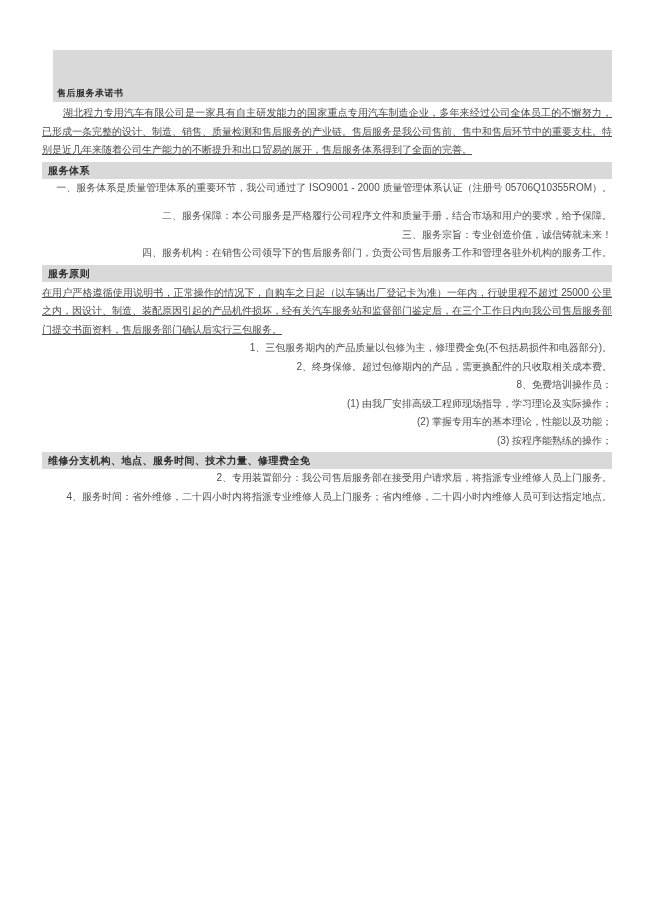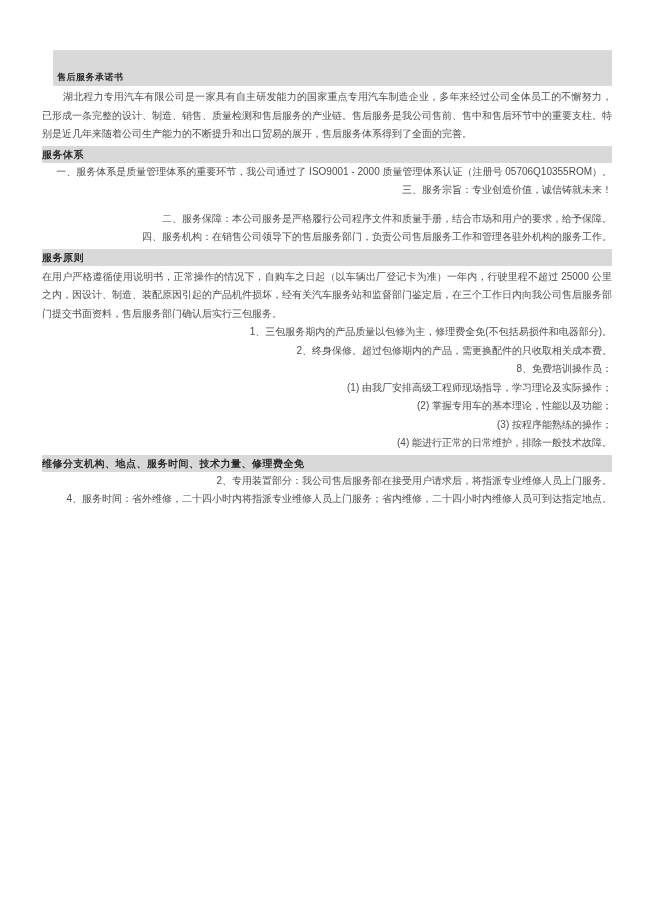--- a/index.html
+++ b/index.html
@@ -15,48 +15,50 @@
   .content {
     position: absolute;
     left: 42px;
     top: 50px;
     width: 570px;
   }
   .banner {
     position: relative;
     margin-left: 11px;
     width: 559px;
-    height: 36px;
+    height: 52px;
     background: var(--bar-bg, #d9d9d9);
   }
   .banner-title {
     position: absolute;
     left: 4px;
     bottom: 2px;
     font-size: 9px;
     font-weight: bold;
     color: var(--heading-text, #2d2d2d);
     letter-spacing: 0.5px;
   }
   .para {
     margin-top: 2px;
     font-size: 10px;
     line-height: 18.5px;
     color: var(--body-text, #4d4d4d);
     text-align: justify;
+    text-decoration: underline;
   }
   .indent { text-indent: 21px; }
   .bar {
     margin-top: 2px;
     height: 17px;
     line-height: 17px;
     background: var(--bar-bg, #d9d9d9);
     font-size: 10px;
     font-weight: bold;
     color: var(--heading-text, #2d2d2d);
+    padding-left: 6px;
     letter-spacing: 0.5px;
   }
   .line {
     font-size: 10px;
     line-height: 18.5px;
     color: var(--body-text, #4d4d4d);
     text-align: right;
   }
   .mt { margin-top: 10px; }
 </style>
@@ -68,35 +70,34 @@
 
     <div class="banner">
       <div class="banner-title">售后服务承诺书</div>
     </div>
 
     <div class="para indent">湖北程力专用汽车有限公司是一家具有自主研发能力的国家重点专用汽车制造企业，多年来经过公司全体员工的不懈努力，已形成一条完整的设计、制造、销售、质量检测和售后服务的产业链。售后服务是我公司售前、售中和售后环节中的重要支柱。特别是近几年来随着公司生产能力的不断提升和出口贸易的展开，售后服务体系得到了全面的完善。</div>
 
     <div>
       <div class="bar">服务体系</div>
       <div class="line">一、服务体系是质量管理体系的重要环节，我公司通过了 ISO9001 - 2000 质量管理体系认证（注册号 05706Q10355ROM）。</div>
+      <div class="line mt">二、服务保障：本公司服务是严格履行公司程序文件和质量手册，结合市场和用户的要求，给予保障。</div>
       <div class="line">三、服务宗旨：专业创造价值，诚信铸就未来！</div>
-      <div class="line mt">二、服务保障：本公司服务是严格履行公司程序文件和质量手册，结合市场和用户的要求，给予保障。</div>
       <div class="line">四、服务机构：在销售公司领导下的售后服务部门，负责公司售后服务工作和管理各驻外机构的服务工作。</div>
     </div>
 
     <div>
       <div class="bar">服务原则</div>
       <div class="para">在用户严格遵循使用说明书，正常操作的情况下，自购车之日起（以车辆出厂登记卡为准）一年内，行驶里程不超过 25000 公里之内，因设计、制造、装配原因引起的产品机件损坏，经有关汽车服务站和监督部门鉴定后，在三个工作日内向我公司售后服务部门提交书面资料，售后服务部门确认后实行三包服务。</div>
       <div class="line">1、三包服务期内的产品质量以包修为主，修理费全免(不包括易损件和电器部分)。</div>
       <div class="line">2、终身保修。超过包修期内的产品，需更换配件的只收取相关成本费。</div>
       <div class="line">8、免费培训操作员：</div>
       <div class="line">(1) 由我厂安排高级工程师现场指导，学习理论及实际操作；</div>
       <div class="line">(2) 掌握专用车的基本理论，性能以及功能；</div>
       <div class="line">(3) 按程序能熟练的操作；</div>
-      <div class="line">(4) 能进行正常的日常维护，排除一般技术故障。</div>
     </div>
 
     <div>
       <div class="bar">维修分支机构、地点、服务时间、技术力量、修理费全免</div>
       <div class="line">2、专用装置部分：我公司售后服务部在接受用户请求后，将指派专业维修人员上门服务。</div>
       <div class="line">4、服务时间：省外维修，二十四小时内将指派专业维修人员上门服务；省内维修，二十四小时内维修人员可到达指定地点。</div>
     </div>
 
   </div>
 </div>

